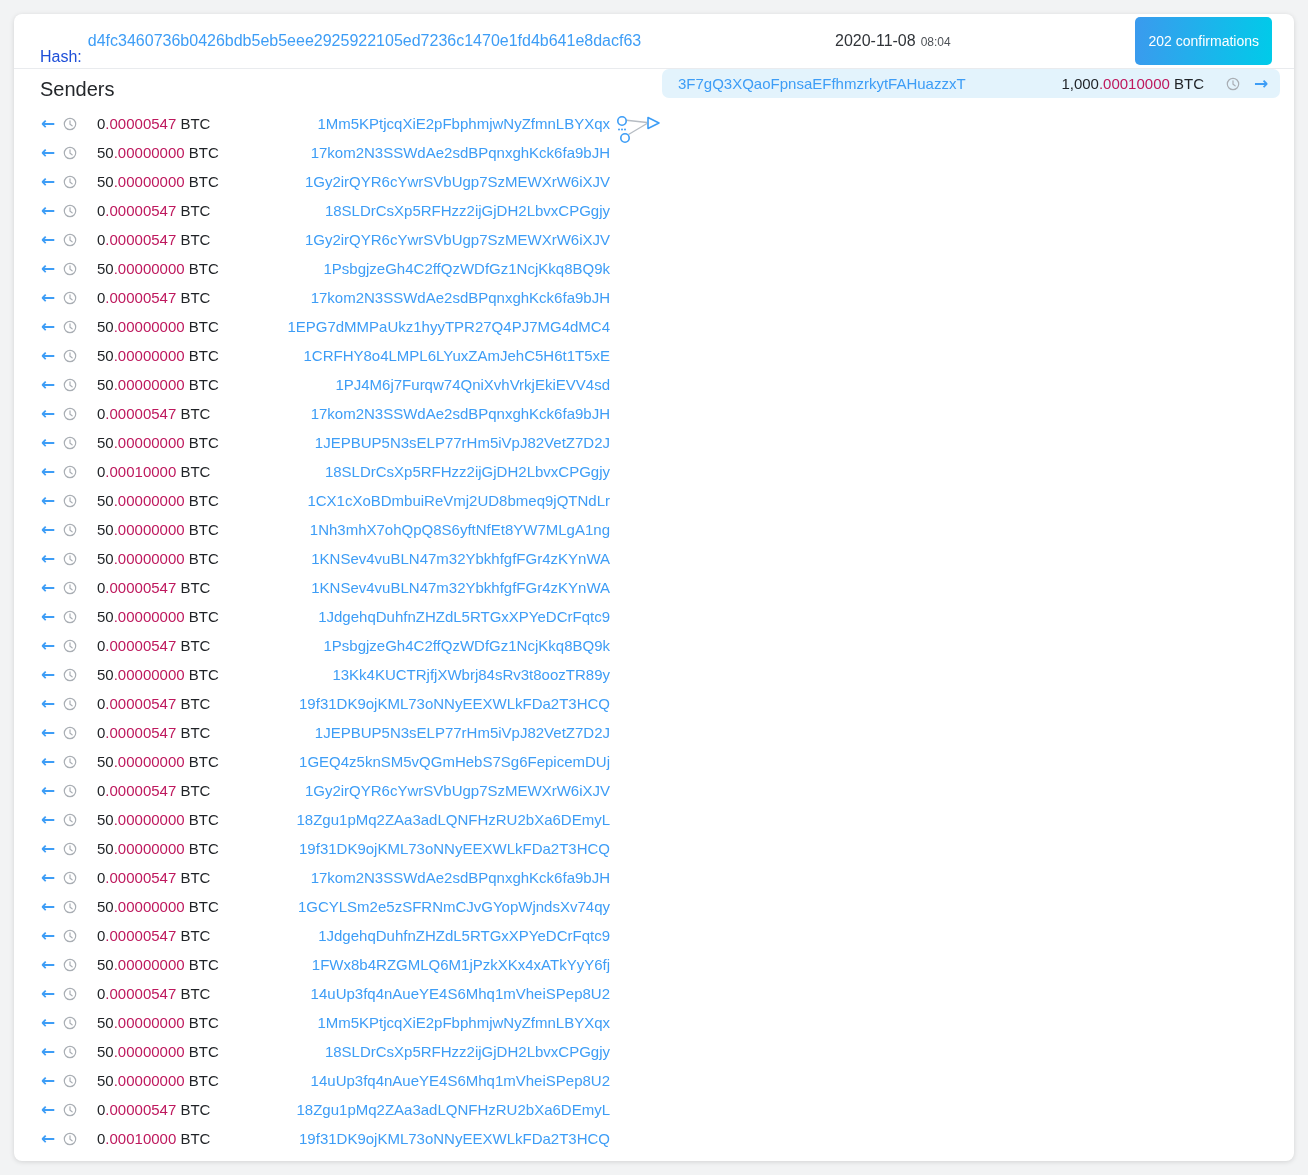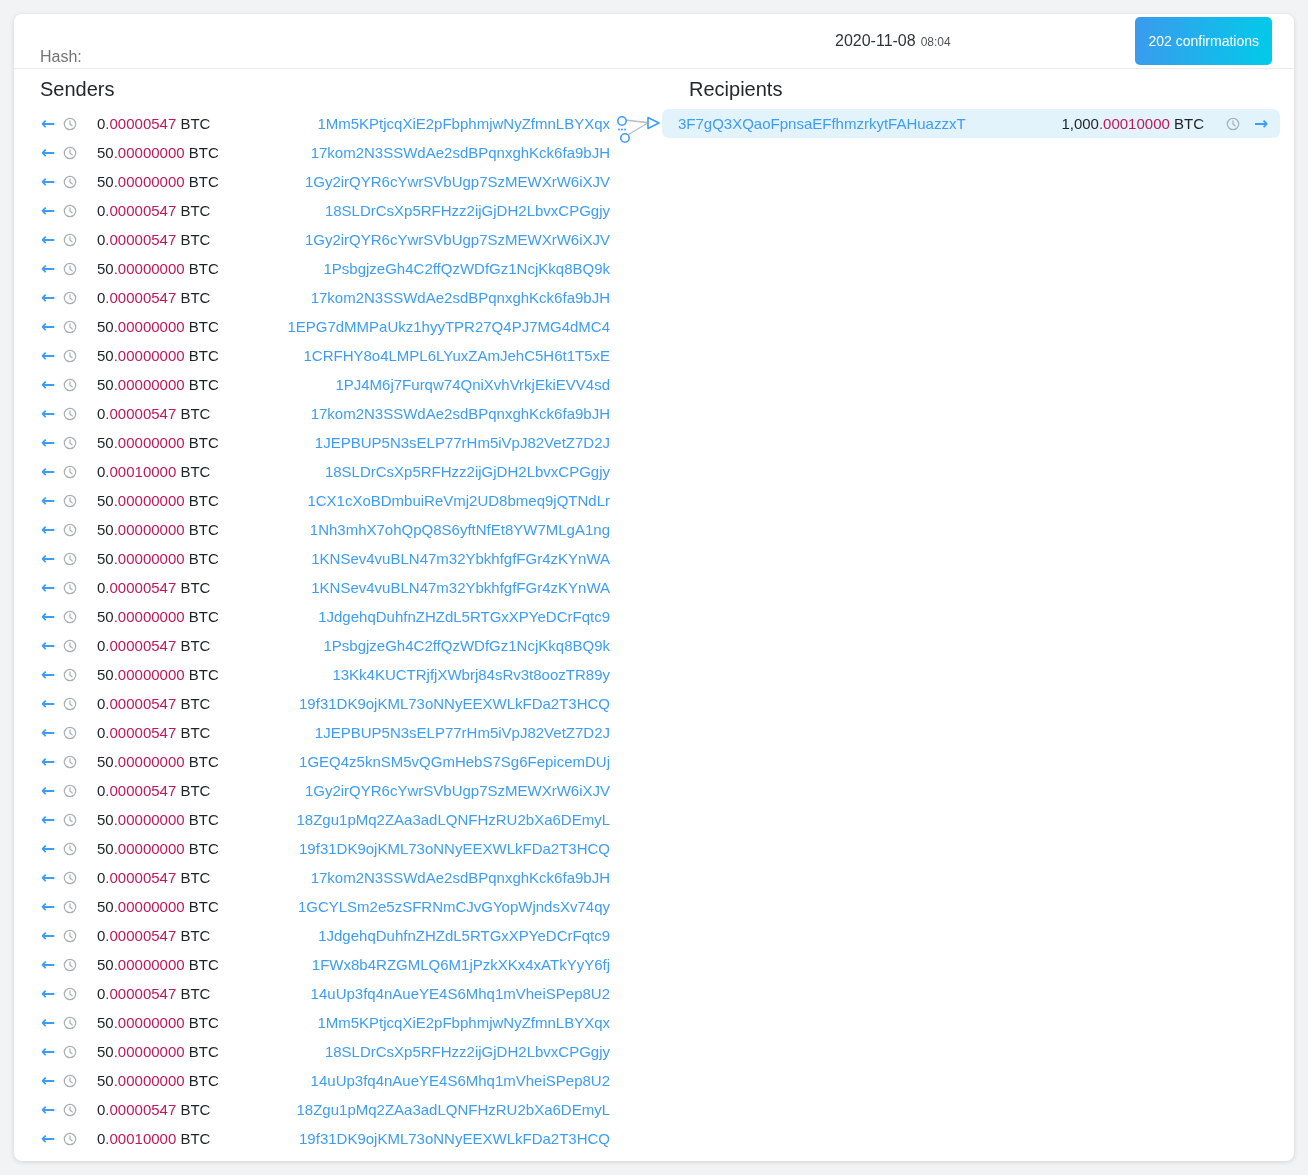--- a/index.html
+++ b/index.html
@@ -21,21 +21,21 @@
   }
   
   .header {
     position:relative;
     height:55px;
     border-bottom:1px solid #e9ebee;
     display:flex;
     align-items:center;
     padding-left:26px;
   }
-  .hash-label { font-size:16px; color:#737373;margin-top:31px; }
+  .hash-label { font-size:16px; color:#1d4ed8;margin-top:31px; }
   .hash-link  { font-size:16px; color:var(--accent); margin-left:6px; text-decoration:none; cursor:pointer; }
   .date-block { position:absolute; left:821px; top:0; height:100%; display:flex; align-items:center; }
   .date-main  { font-size:16px; color:#303439; }
   .date-time  { font-size:12px; color:#4e5257; margin-left:5px; padding-top:2px; }
   .badge {
     position:absolute; right:22px; top:50%; transform:translateY(-50%);
     background:linear-gradient(95deg, var(--badge-start), var(--badge-end));
     color:#ffffff; font-size:14px; line-height:14px;
     padding:17px 13px; border-radius:5px; white-space:nowrap;
   }
@@ -71,20 +71,21 @@
   .r-row .clock { margin-left:22px; }
   .r-row .arrow { margin-left:12px; width:18px; }
 </style>
 </head>
 <body>
 
 <div class="card">
 
   <div class="header">
     <span class="hash-label">Hash:</span>
+    <a class="hash-link">d4fc3460736b0426bdb5eb5eee2925922105ed7236c1470e1fd4b641e8dacf63</a>
     <div class="date-block">
       <span class="date-main">2020-11-08</span>
       <span class="date-time">08:04</span>
     </div>
     <div class="badge">202 confirmations</div>
   </div>
 
   <div class="tx-body">
 
     <div class="senders-col">
@@ -495,21 +496,20 @@
         <circle cx="12" cy="14" r="4.2" fill="#ffffff" stroke="#3d9df6" stroke-width="1.6"></circle>
         <circle cx="9" cy="22.5" r="1" fill="#3d9df6"></circle>
         <circle cx="12" cy="22.5" r="1" fill="#3d9df6"></circle>
         <circle cx="15" cy="22.5" r="1" fill="#3d9df6"></circle>
         <circle cx="15" cy="31" r="4.2" fill="#ffffff" stroke="#3d9df6" stroke-width="1.6"></circle>
         <path d="M38 10.5 L49 16 L38 21.5 Z" fill="#ffffff" stroke="#3d9df6" stroke-width="1.6" stroke-linejoin="round"></path>
       </svg>
     </div>
 
     <div class="recipients-col">
-      <div class="section-title">Recipients</div>
       <div id="recipients-list">
   <div class="r-row">
     <a class="addr">3F7gQ3XQaoFpnsaEFfhmzrkytFAHuazzxT</a>
     <span class="spacer"></span>
     <span class="amount"><span>1,000</span><span class="frac">.00010000</span><span> BTC</span></span>
     <svg class="clock" viewBox="0 0 14 14">
       <circle cx="7" cy="7" r="5.7" fill="none" stroke="#a9aeb4" stroke-width="1.2"></circle>
       <path d="M7 3.8 L7 7.2 L9.1 8.8" fill="none" stroke="#a9aeb4" stroke-width="1.2" stroke-linecap="round"></path>
     </svg>
     <span class="arrow">→</span>

